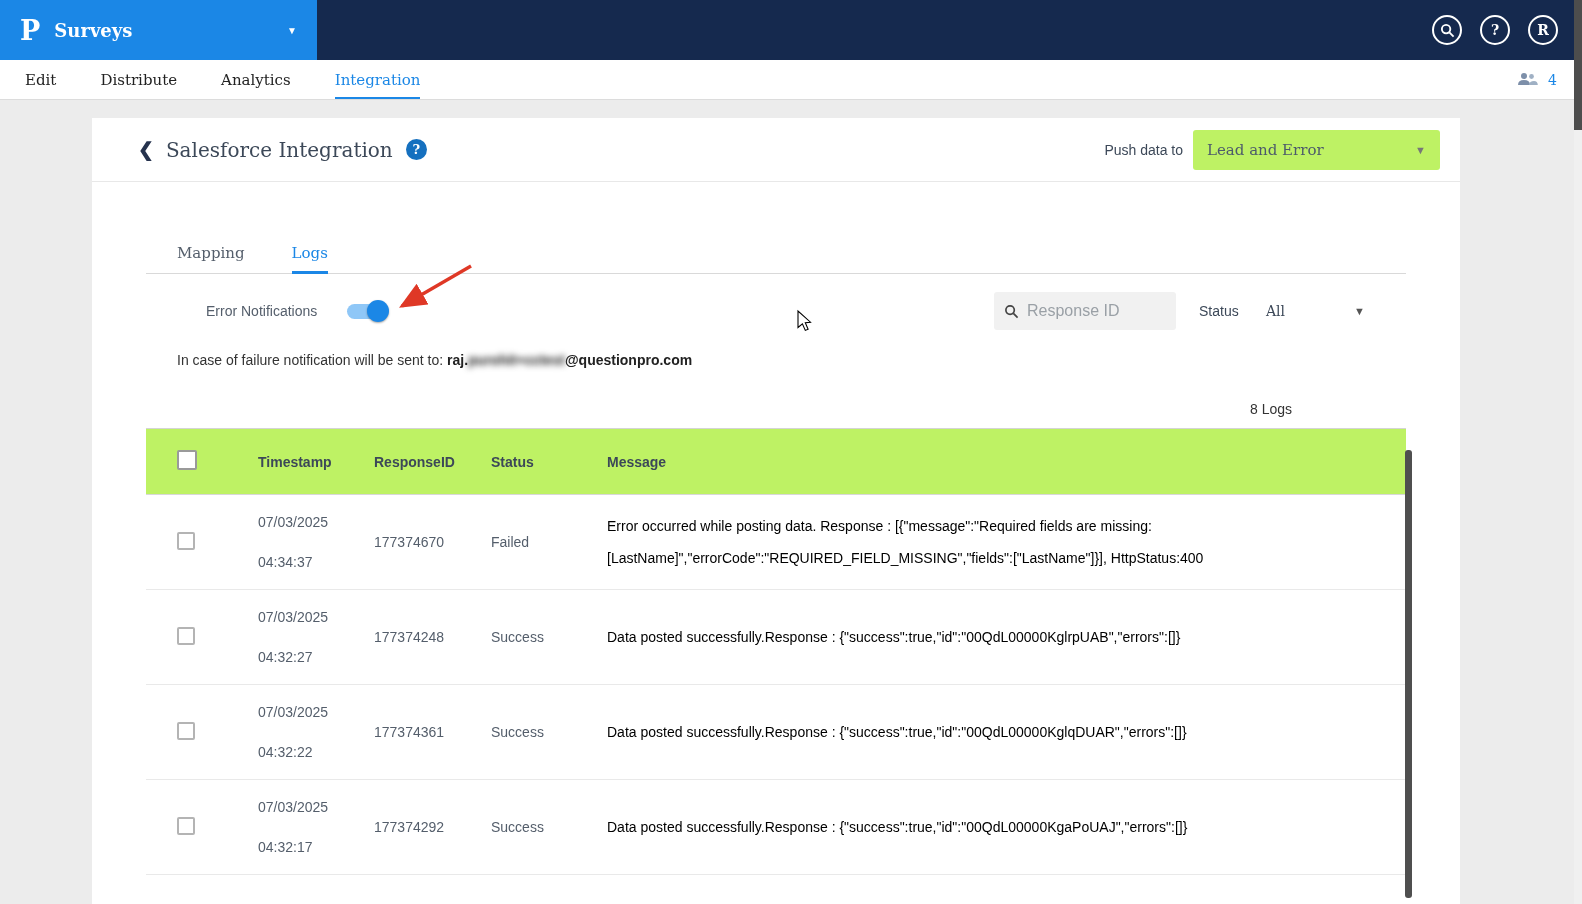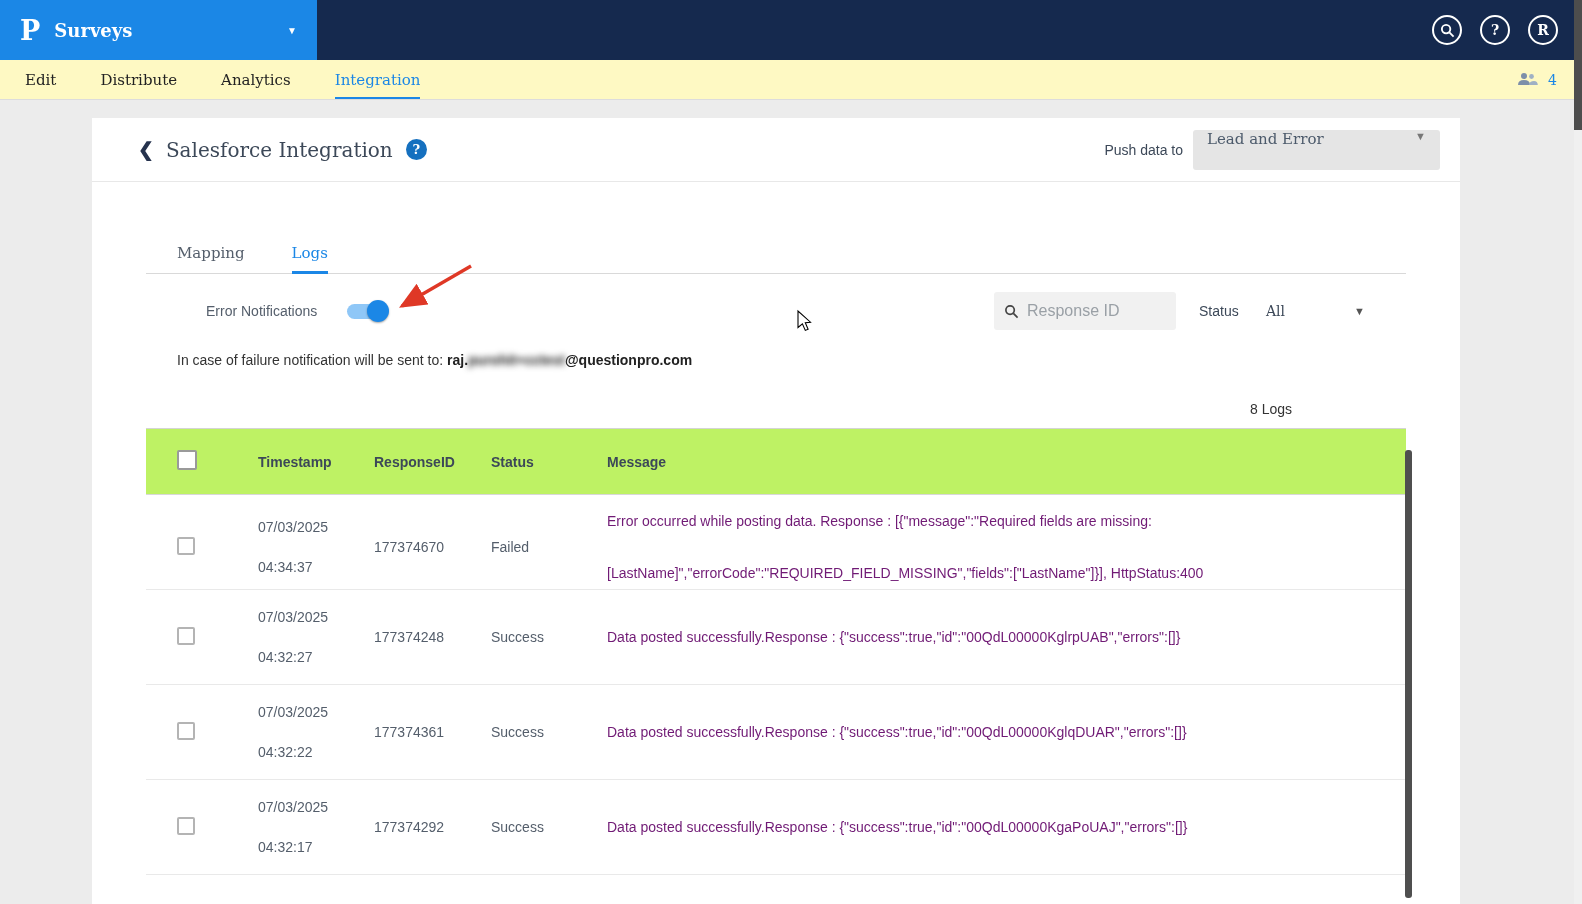--- a/index.html
+++ b/index.html
@@ -16,21 +16,21 @@
   .breadcrumb { display:flex; align-items:center; margin-left:20px; color:#fff;
     font-family:"DejaVu Serif", serif; font-size:15px; }
   .breadcrumb .sep { margin:0 11px; font-size:13px; opacity:.9; }
   .breadcrumb .current { font-weight:700; }
   .top-icons { margin-left:auto; display:flex; align-items:center; gap:18px; margin-right:24px; }
   .circle-btn { width:30px; height:30px; border:2px solid #fff; border-radius:50%;
     display:flex; align-items:center; justify-content:center; color:#fff; font-size:14px;
     font-weight:bold; font-family:"DejaVu Serif", serif; cursor:pointer; }
 
   
-  .subnav { height:40px; background:#fef9c3; border-bottom:1px solid #dcdcdc;
+  .subnav { height:40px; background:#ffffff; border-bottom:1px solid #dcdcdc;
     display:flex; align-items:stretch; padding:0 25px; }
   .subnav .tab { display:inline-flex; align-items:center; margin-right:44px;
     font-family:"DejaVu Serif", serif; font-size:15px; color:#222; cursor:pointer;
     border-bottom:2px solid transparent; padding-top:2px; }
   .subnav .tab.active { color:#1b87e6; border-bottom-color:#1b87e6; }
   .subnav-right { margin-left:auto; display:flex; align-items:center; gap:10px; }
   .collab-count { color:#1b87e6; font-family:"DejaVu Serif", serif; font-size:14px; }
 
   
   .content { position:relative; height:804px; background:#ececec; }
@@ -38,22 +38,22 @@
 
   .card-header { height:64px; display:flex; align-items:center; padding:0 20px 0 46px;
     border-bottom:1px solid #e8e8e8; }
   .back-chevron { color:#25324d; font-size:19px; font-weight:bold; margin-right:12px; cursor:pointer; }
   .page-title { font-family:"DejaVu Serif", serif; font-size:20px; color:#3c4858; margin-right:13px; }
   .help-circle { width:21px; height:21px; border-radius:50%; background:#1570bf; color:#fff;
     display:flex; align-items:center; justify-content:center; font-size:13px; font-weight:bold;
     font-family:"DejaVu Serif", serif; cursor:pointer; }
   .push-group { margin-left:auto; display:flex; align-items:center; gap:10px; }
   .push-label { font-size:14px; color:#3c4858; }
-  .select-box { width:247px; height:40px; background:#e5e5e5; border-radius:3px;
-    display:flex; padding:0 14px; cursor:pointer; }
+  .select-box { width:247px; height:40px; background:#bef264; border-radius:3px;
+    display:flex; align-items:center; padding:0 14px; cursor:pointer; }
   .select-box .sel-value { font-family:"DejaVu Serif", serif; font-size:15px; color:#4c5a6b; }
   .select-box .sel-caret { margin-left:auto; color:#777; font-size:11px; }
 
   .card-body { position:relative; padding:0 54px; }
 
   .tabs-row { margin-top:62px; border-bottom:1px solid #d9d9d9; display:flex; gap:47px; padding-left:31px; }
   .ctab { font-family:"DejaVu Serif", serif; font-size:15px; color:#545e6b; padding-bottom:9px;
     cursor:pointer; border-bottom:3px solid transparent; margin-bottom:-1px; }
   .ctab.active { color:#1b87e6; border-bottom-color:#1b87e6; }
 
@@ -78,21 +78,21 @@
   .blurred { filter:blur(3px); }
 
   .logs-count { margin-top:33px; text-align:right; padding-right:114px; font-size:14px; color:#333; }
 
   .table-wrap { margin-top:11px; border-top:1px solid #d4d4d4; }
   .thead, .trow { display:grid; grid-template-columns:81px 116px 117px 116px 1fr; align-items:center; }
   .thead { height:66px; background:#bef264; border-bottom:1px solid #d8d8d8; }
   .thead .hcell { font-size:14px; font-weight:bold; color:#3c4858; padding-left:31px; }
   .trow { height:95px; border-bottom:1px solid #e9e9e9; }
   .cell { padding-left:31px; font-size:14px; color:#545e6b; }
-  .c-msg { color:#701a75; line-height:52px; padding-right:40px; }
+  .c-msg { color:#000000; line-height:32px; padding-right:40px; }
   .ts-date, .ts-time { line-height:40px; }
   .checkbox { display:inline-block; width:18px; height:18px; border:2px solid #b4b4b4;
     border-radius:2px; background:#fff; cursor:pointer; }
   .checkbox.head { width:20px; height:20px; border-color:#9a9a9a; }
 
   .table-scrollbar { position:absolute; left:1405px; top:350px; width:7px; height:448px;
     background:#4f4f4f; border-radius:3px; }
 
   
   .page-scrollbar { position:fixed; right:0; top:0; width:8px; height:904px; background:#f0f0f0; }

